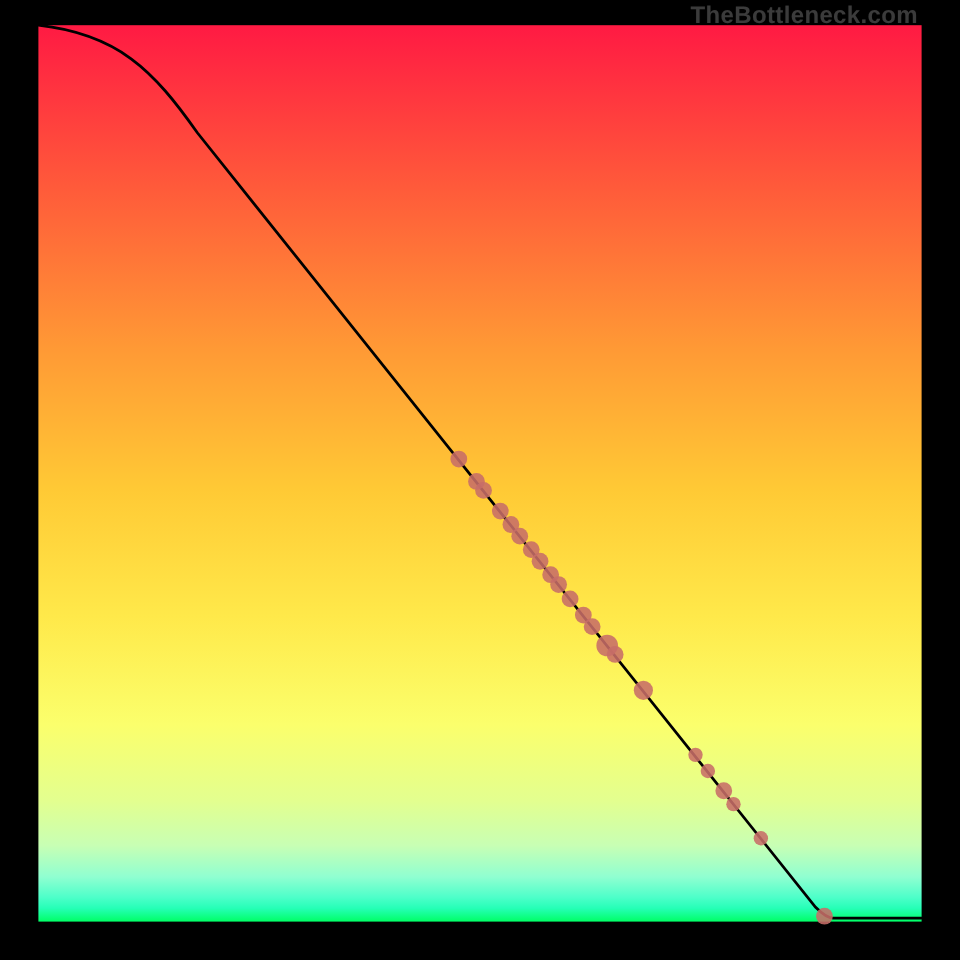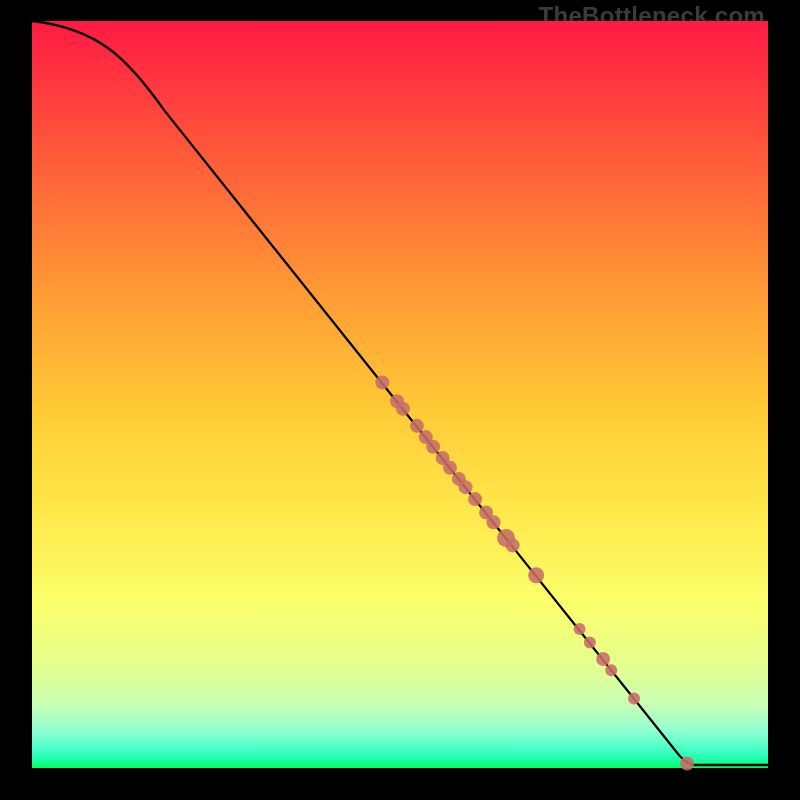--- a/index.html
+++ b/index.html
@@ -35,21 +35,21 @@
       #90ffd1 95%,
       #4dffc9 97.3%,
       #26ffb7 98.5%,
       #00ff66 100%);
   }
   .watermark {
     position: absolute;
     top: 2px;
     right: 35px;
     color: #3b3b3b;
-    font-size: 24px;
+    font-size: 20px;
     font-weight: 600;
     letter-spacing: 0.3px;
     text-shadow: 0 0 1px rgba(255,255,255,0.05);
     user-select: none;
   }
   svg.curve {
     position: absolute;
     left: 0; top: 0;
     width: 736px; height: 747px;
     overflow: visible;

